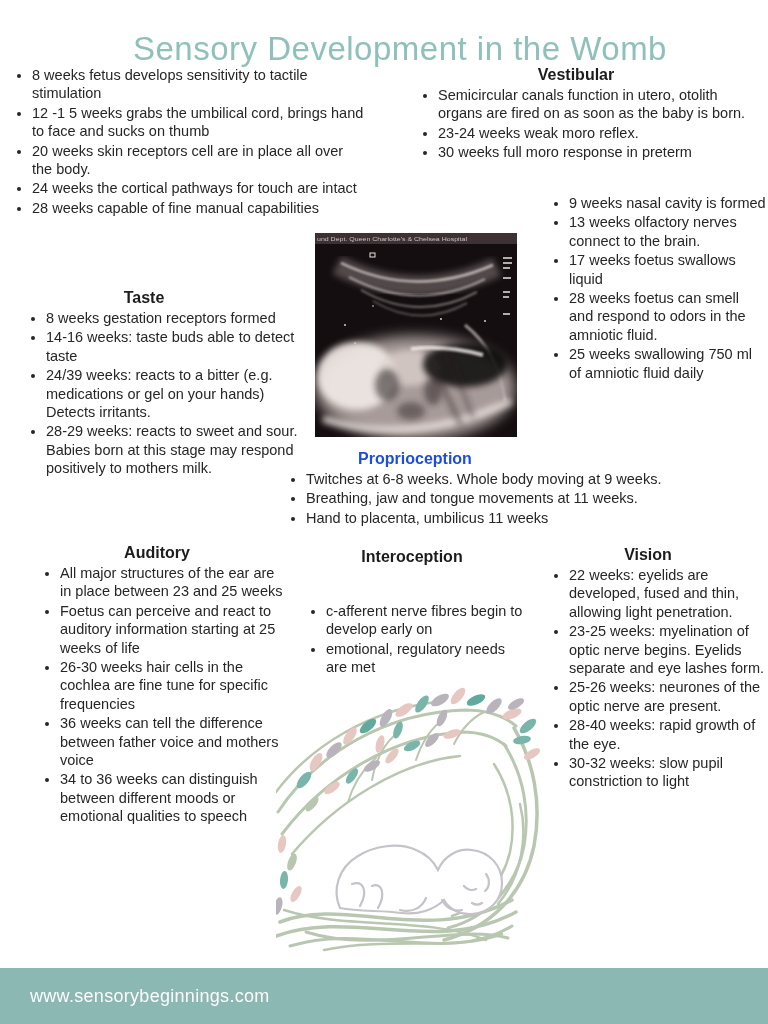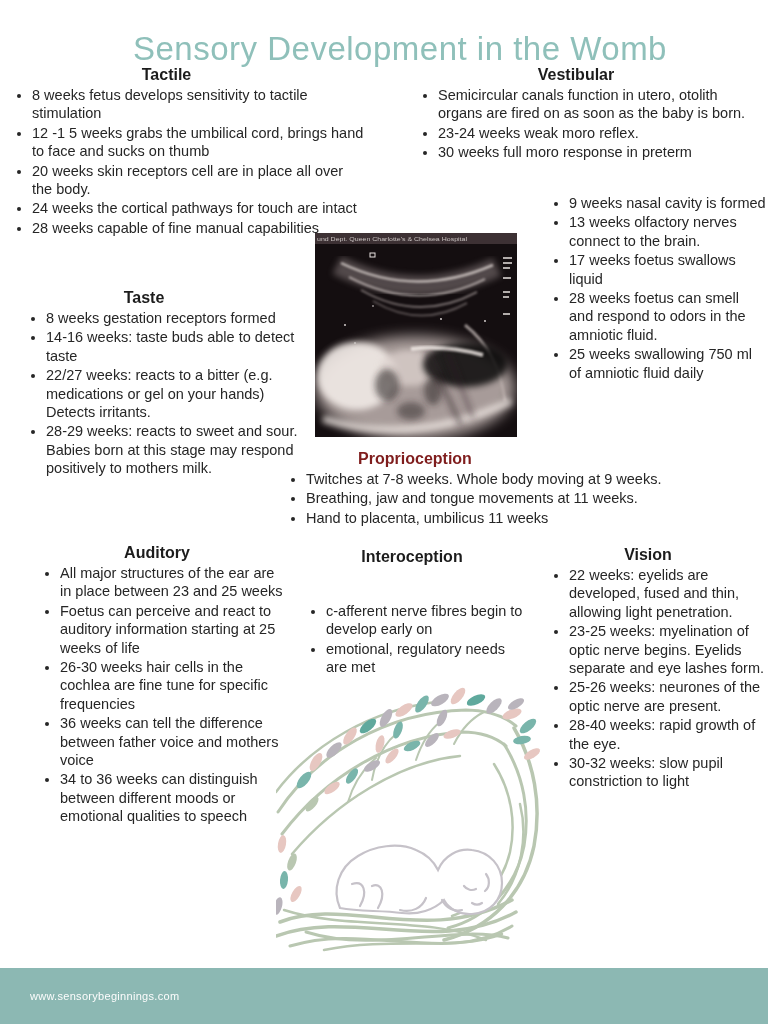--- a/index.html
+++ b/index.html
@@ -9,39 +9,38 @@
          font-size:33px;font-weight:400;letter-spacing:0.5px;color:#8fc0ba;margin:16px;}
   .sec{position:absolute;}
   .sec h2{font-size:16px;font-weight:700;color:#1c1c1c;margin:0 0 2px;text-align:center;}
   .sec ul{margin:0;padding-left:18px;}
   .sec li{font-size:14.5px;line-height:1.27;color:#262626;margin:0 0 1px;}
   #tactile{left:14px;top:66px;width:350px;}      #tactile h2{margin-right:45px;}
   #vestibular{left:410px;top:66px;width:352px;}  #vestibular h2{margin-right:20px;} #vestibular ul{padding-left:28px;}
   #smell{left:541px;top:194px;width:226px;}      #smell ul{padding-left:28px;}
   #taste{left:20px;top:289px;width:290px;}       #taste h2{margin-right:42px;} #taste ul{padding-left:26px;}
   #proprioception{left:284px;top:450px;width:478px;}
-  #proprioception h2{width:262px;color:#7f1d1d;} #proprioception ul{padding-left:22px;}
+  #proprioception h2{width:262px;color:#1d4ed8;} #proprioception ul{padding-left:22px;}
   #auditory{left:30px;top:544px;width:254px;}    #auditory ul{padding-left:30px;}
   #interoception{left:300px;top:548px;width:224px;} #interoception ul{padding-left:26px;margin-top:36px;}
   #vision{left:543px;top:546px;width:226px;}     #vision h2{margin-right:16px;} #vision ul{padding-left:26px;}
   .ultrasound{position:absolute;left:315px;top:233px;width:202px;height:204px;}
   .wreath{position:absolute;left:276px;top:684px;width:268px;height:272px;}
   .footer{position:absolute;left:0;top:968px;width:768px;height:56px;background:#8cb8b3;
           display:flex;align-items:center;}
-  .footer span{color:#fdfdfd;font-size:11px;margin-left:30px;letter-spacing:0.3px;}
+  .footer span{color:#fdfdfd;font-size:18px;margin-left:30px;letter-spacing:0.3px;}
 </style>
 </head>
 <body>
 
 <div class="page">
 
   <h1 class="title">Sensory Development in the Womb</h1>
 
   <section class="sec" id="tactile">
-    <h2>Tactile</h2>
     <ul>
       <li>8 weeks fetus develops sensitivity to tactile stimulation</li>
       <li>12 -1 5 weeks grabs the umbilical cord, brings hand to face and sucks on thumb</li>
       <li>20 weeks skin receptors cell are in place all over the body.</li>
       <li>24 weeks the cortical pathways for touch are intact</li>
       <li>28 weeks capable of fine manual capabilities</li>
     </ul>
   </section>
 
   <section class="sec" id="vestibular">
@@ -61,29 +60,29 @@
       <li>28 weeks foetus can smell and respond to odors in the amniotic fluid.</li>
       <li>25 weeks swallowing 750 ml of amniotic fluid daily</li>
     </ul>
   </section>
 
   <section class="sec" id="taste">
     <h2>Taste</h2>
     <ul>
       <li>8 weeks gestation receptors formed</li>
       <li>14-16 weeks: taste buds able to detect taste</li>
-      <li>22/27 weeks: reacts to a bitter (e.g. medications or gel on your hands) Detects irritants.</li>
+      <li>24/39 weeks: reacts to a bitter (e.g. medications or gel on your hands) Detects irritants.</li>
       <li>28-29 weeks:  reacts to sweet and sour.  Babies born at this stage may respond positively to mothers milk.</li>
     </ul>
   </section>
 
   <section class="sec" id="proprioception">
     <h2>Proprioception</h2>
     <ul>
-      <li>Twitches at 7-8 weeks. Whole body moving at 9 weeks.</li>
+      <li>Twitches at 6-8 weeks. Whole body moving at 9 weeks.</li>
       <li>Breathing, jaw and tongue movements at 11 weeks.</li>
       <li>Hand to placenta, umbilicus 11 weeks</li>
     </ul>
   </section>
 
   <section class="sec" id="auditory">
     <h2>Auditory</h2>
     <ul>
       <li>All major structures of the ear are in place between 23 and 25 weeks</li>
       <li>Foetus can perceive and react to auditory information starting at 25 weeks of life</li>

